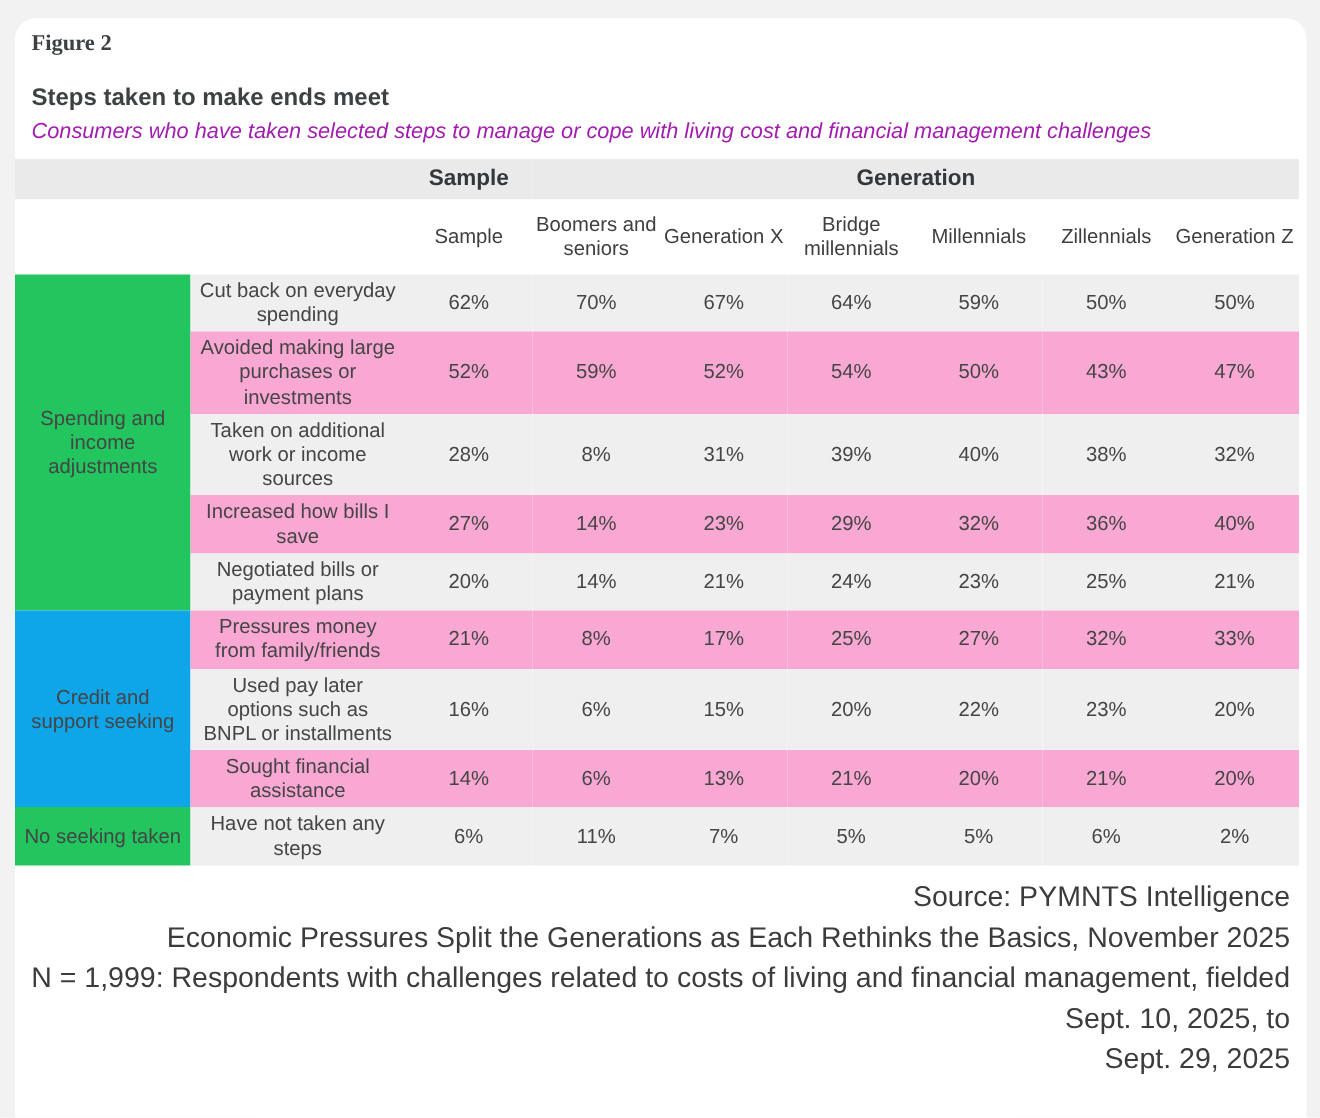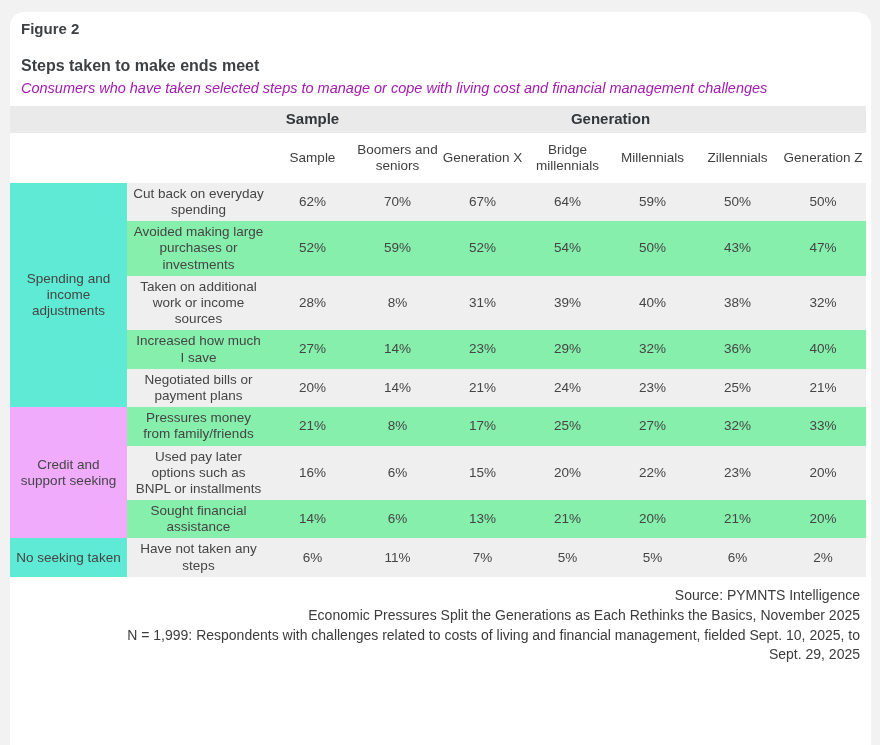--- a/index.html
+++ b/index.html
@@ -21,20 +21,21 @@
     background: #ffffff;
     border-radius: 14px;
     padding-right: 5px;
   }
   .fig-header {
     padding: 8px 12px 9px 11px;
   }
   .fig-label {
     font-size: 15px; font-weight: bold; color: #3e4144;
     line-height: 1.25;
+    font-family: Liberation Serif, serif;
   }
   .fig-title {
     font-size: 16px; font-weight: bold; color: #3e4144;
     line-height: 1.25; margin-top: 17px;
   }
   .fig-subtitle {
     font-size: 14.5px; font-style: italic; color: #a21caf;
     line-height: 1.25; margin-top: 3px;
   }
   table.figure-table {
@@ -61,28 +62,28 @@
   tr.subhead th {
     background: #ffffff;
     padding: 8px 2px;
     color: #3f3f3f;
     height: 50px;
   }
   td.val { padding: 7px 2px; }
   th.step { padding: 3px 6px; color: #424242; }
   th.grp  { padding: 7px 4px; color: #424242; }
   tr.alt td, tr.alt th.step { background: #efefef; }
-  tr.plain td, tr.plain th.step { background: #86efac; }
-  th.grp-gray  { background: #5eead4; }
-  th.grp-white { background: #f0abfc; }
+  tr.plain td, tr.plain th.step { background: #f9a8d4; }
+  th.grp-gray  { background: #22c55e; }
+  th.grp-white { background: #0ea5e9; }
   .fig-footer {
     margin-top: 9px;
     padding-right: 6px;
     text-align: right;
-    font-size: 14px;
+    font-size: 19px;
     color: #3c3c3c;
     line-height: 1.42;
   }
 </style>
 </head>
 <body>
 
 <div class="page">
   <div class="card">
 
@@ -148,21 +149,21 @@
           <th class="step">Taken on additional work or income sources</th>
           <td class="val">28%</td>
           <td class="val">8%</td>
           <td class="val">31%</td>
           <td class="val">39%</td>
           <td class="val">40%</td>
           <td class="val">38%</td>
           <td class="val">32%</td>
         </tr>
         <tr class="plain">
-          <th class="step">Increased how much I save</th>
+          <th class="step">Increased how bills I save</th>
           <td class="val">27%</td>
           <td class="val">14%</td>
           <td class="val">23%</td>
           <td class="val">29%</td>
           <td class="val">32%</td>
           <td class="val">36%</td>
           <td class="val">40%</td>
         </tr>
         <tr class="alt">
           <th class="step">Negotiated bills or payment plans</th>

